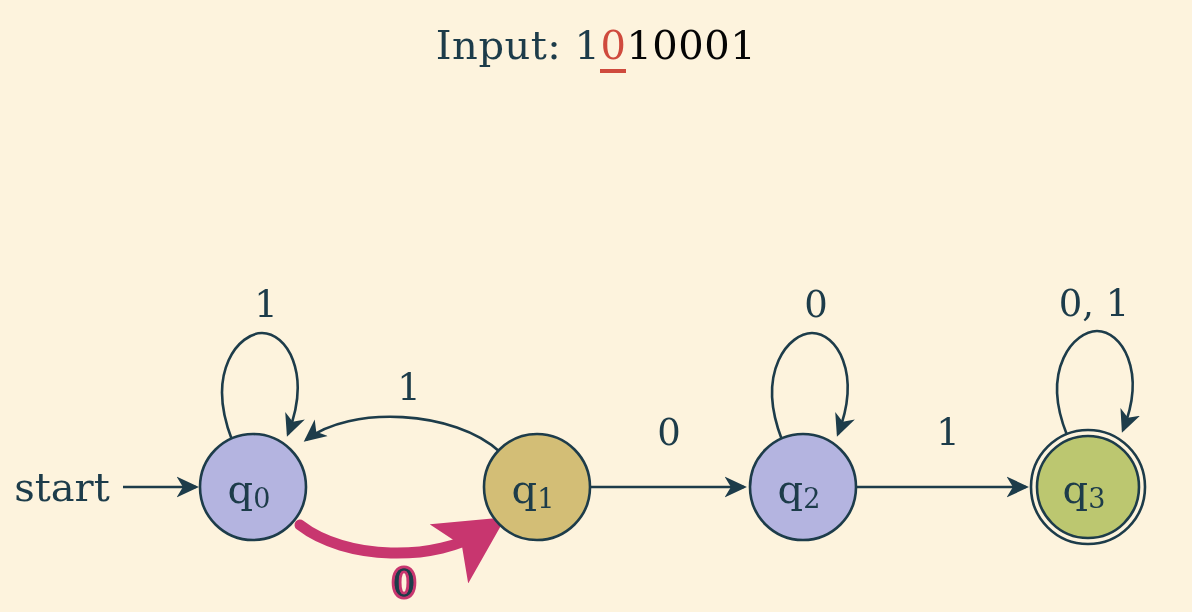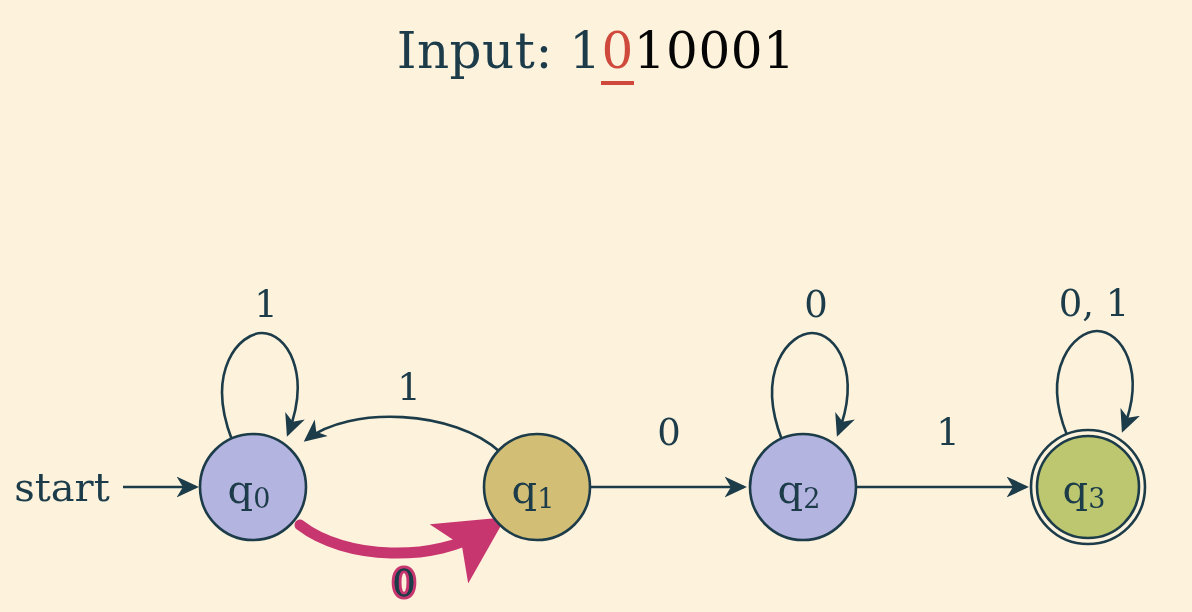--- a/index.html
+++ b/index.html
@@ -19,21 +19,21 @@
     position: relative;
     width: 1192px;
     height: 612px;
   }
   .title {
     position: absolute;
     left: 0;
     top: 22px;
     width: 1192px;
     text-align: center;
-    font-size: 50px;
+    font-size: 40px;
     font-family: "DejaVu Serif", serif;
     color: #1d3c4a;
     letter-spacing: 0.5px;
     white-space: pre;
   }
   .title .tape-consumed {
     color: #1d3c4a;
   }
   .title .tape-current {
     color: #cf4a3d;

